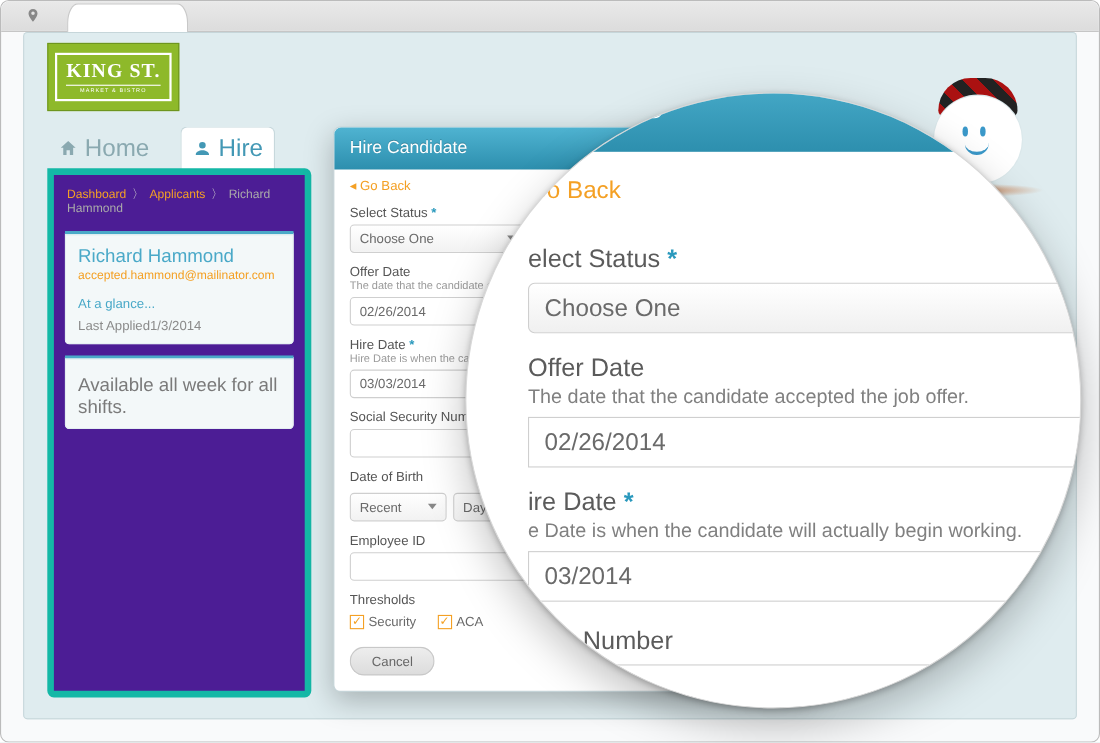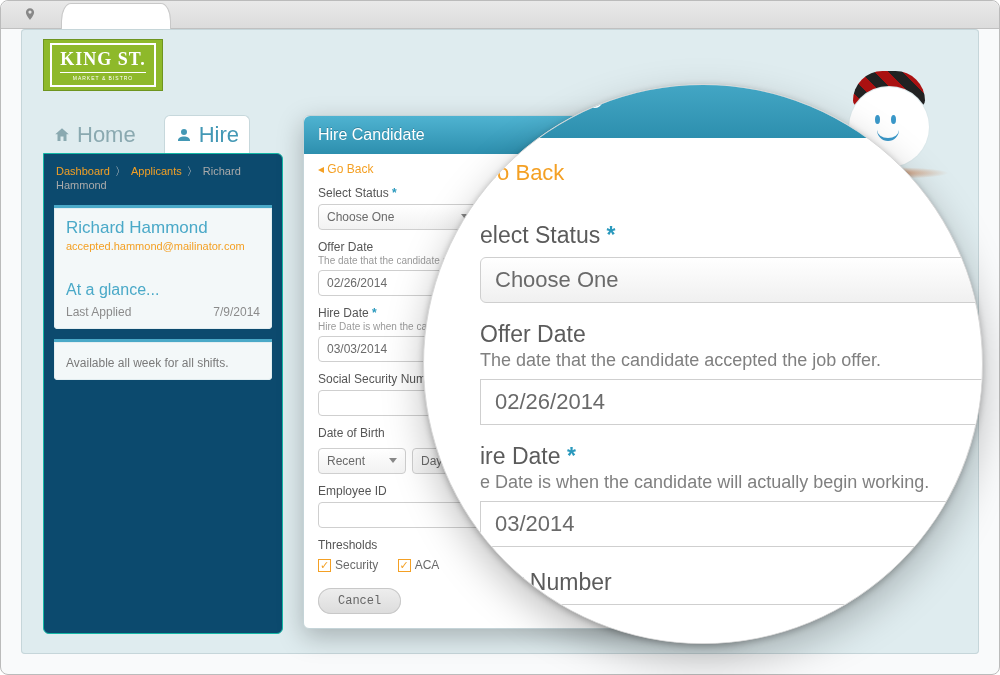--- a/index.html
+++ b/index.html
@@ -6,85 +6,85 @@
   html, body { width: 1000px; height: 675px; overflow: hidden; font-family: "Helvetica Neue", Arial, sans-serif; }
   body { background: #fff; }
 
   .frame { width: 1000px; height: 675px; border: 1px solid #bbb; border-radius: 8px; position: relative; background: #f9fafb; }
   .tabbar { height: 28px; background: linear-gradient(#e9e9e9,#dcdcdc); border-bottom: 1px solid #c0c0c0; border-radius: 8px 8px 0 0; position: relative; }
   .tabbar .pin { position:absolute; left:22px; top:6px; width:14px; height:14px; color:#888; }
   .tab-shape { position:absolute; left:60px; top:2px; width:110px; height:26px; background:#fff; border:1px solid #c8c8c8; border-bottom:none; border-radius: 10px 10px 0 0 / 18px 18px 0 0; }
 
   .app { position:absolute; left:20px; right:20px; top:28px; bottom:20px; background:#dfecef; border-radius:4px; box-shadow: inset 0 0 0 1px #c6d6da; }
 
-  .logo { position:absolute; left:22px; top:10px; width:120px; height:52px; background:#8eb92a; border:1px solid #6e951f; display:flex; align-items:center; justify-content:center; }
+  .logo { position:absolute; left:22px; top:10px; width:120px; height:62px; background:#8eb92a; border:1px solid #6e951f; display:flex; align-items:center; justify-content:center; }
   .logo-inner { border:2px solid #fff; padding:4px 8px; text-align:center; }
   .logo-title { font-family: Georgia, 'Times New Roman', serif; font-weight:bold; color:#fff; font-size:18px; letter-spacing:1px; }
   .logo-sub { font-size:5px; color:#fff; letter-spacing:1px; border-top:1px solid #fff; padding-top:2px; margin-top:2px; }
 
   .avatar { position:absolute; right:30px; top:30px; width:120px; height:120px; }
   .avatar .head { width:80px; height:80px; background:#fff; border-radius:50%; position:absolute; left:20px; top:28px; box-shadow:0 0 0 1px #dbe8eb; }
   .avatar .eyes::before, .avatar .eyes::after { content:""; position:absolute; width:5px; height:9px; background:#3a98c9; border-radius:50%; top:56px; }
   .avatar .eyes::before { left:46px; }
   .avatar .eyes::after { left:62px; }
   .avatar .smile { position:absolute; left:48px; top:70px; width:22px; height:12px; border:3px solid #3a98c9; border-top:none; border-left:none; border-right:none; border-radius:0 0 20px 20px; }
   .avatar .hat { position:absolute; left:24px; top:12px; width:72px; height:36px; background:
     repeating-linear-gradient(45deg,#a11,#a11 10px,#222 10px,#222 20px);
     border-radius:36px 36px 8px 8px; }
   .avatar .ground { position:absolute; left:0; top:108px; width:120px; height:12px; background: radial-gradient(ellipse at center,#c96a2e 0%,rgba(201,106,46,0) 70%); opacity:.7; }
 
   .nav { position:absolute; left:22px; top:86px; display:flex; align-items:flex-end; gap:18px; }
   .nav a { color:#8aa9b0; font-size:22px; text-decoration:none; display:flex; align-items:center; gap:6px; padding:6px 10px; }
   .nav .active { background:#fff; border:1px solid #c7d8dc; border-bottom:none; border-radius:6px 6px 0 0; color:#4398b5; }
   .nav svg { width:18px; height:18px; }
 
-  .panel { position:absolute; left:22px; top:124px; width:240px; bottom:20px; background:#0c4a6e; border:1px solid #14b8a6; border-radius:0 6px 6px 6px; padding:10px 0; }
+  .panel { position:absolute; left:22px; top:124px; width:240px; bottom:20px; background:#4c1d95; border:6px solid #14b8a6; border-radius:0 6px 6px 6px; padding:10px 0; }
   .crumbs { font-size:11px; color:#aaa; padding:0 12px 8px; }
   .crumbs .lnk { color:#f4a024; }
   .crumbs .sep { margin:0 2px; color:#ccc; }
 
   .card { margin:6px 10px 10px; border-top:3px solid #4aa9c8; background:#f3f8f9; border-radius:0 0 4px 4px; padding:10px 12px; box-shadow: inset 0 0 0 1px #e3eef1; }
   .card h2 { font-size:17px; color:#4aa9c8; font-weight:500; }
   .card .email { font-size:11px; color:#f4a024; margin-top:2px; }
-  .card .glance { font-size:16px; color:#4aa9c8; margin-top:29px; }
+  .card .glance { font-size:12px; color:#4aa9c8; margin-top:12px; }
   .badges { margin-top:4px; }
   .badge { display:inline-block; width:18px; height:18px; border-radius:50%; color:#fff; font-size:10px; font-weight:bold; text-align:center; line-height:18px; margin-right:2px; }
   .badge.a { background:#c9c9c9; }
   .badge.c { background:#7a2f8e; }
   .badge.h { background:#c9c9c9; }
-  .row2 { display:flex; justify-content:space-between; font-size:12px; color:#8b8b8b; margin-top:6px; }
+  .row2 { display:flex; font-size:12px; color:#8b8b8b; margin-top:6px; }
 
   .card h3 { font-size:13px; color:#4aa9c8; font-weight:500; }
   .assess-icon { width:30px; height:24px; margin:6px 0; position:relative; }
   .assess-icon .p1 { position:absolute; left:0; top:2px; width:14px; height:18px; background:#6fb8d4; border-radius:7px 7px 5px 5px; }
   .assess-icon .p2 { position:absolute; left:10px; top:0; width:14px; height:20px; background:#8cc63f; border-radius:7px 7px 5px 5px; }
   .assess-icon .n { position:absolute; left:-4px; top:10px; width:12px; height:12px; background:#8cc63f; border-radius:50%; color:#fff; font-size:8px; text-align:center; line-height:12px; }
   .link-o { color:#f4a024; font-size:12px; text-decoration:none; }
-  .avail-text { font-size:12px; color:#7a7a7a; margin-top:4px; }
+  .avail-text { font-size:17px; color:#7a7a7a; margin-top:4px; }
 
   
   .dialog { position:absolute; left:282px; top:86px; width:438px; background:#fff; border-radius:6px; box-shadow:0 8px 26px rgba(0,0,0,.25); border:1px solid #c5d4d8; }
   .dlg-head { background:linear-gradient(#4fb3d1,#2d8fae); color:#fff; font-size:16px; padding:10px 14px; border-radius:6px 6px 0 0; text-shadow:0 -1px 0 rgba(0,0,0,.2); }
   .dlg-body { padding:8px 14px 14px; font-size:12px; color:#5a5a5a; }
   .goback { color:#f4a024; font-size:12px; text-decoration:none; }
   .goback::before { content:"◂ "; }
   .lbl { display:block; margin-top:10px; color:#555; font-size:12px; }
   .req::after { content:" *"; color:#2a99bd; font-weight:bold; }
   .hint { font-size:10px; color:#9a9a9a; margin-top:1px; }
   .sel, .inp { margin-top:4px; width:100%; height:26px; border:1px solid #cfcfcf; border-radius:4px; background:linear-gradient(#fff,#f2f2f2); padding:0 8px; font-size:12px; color:#6a6a6a; }
   .sel { width:160px; display:inline-block; position:relative; line-height:24px; }
   .sel.small { width:88px; }
   .sel.tiny { width:60px; }
   .sel .caret { position:absolute; right:8px; top:9px; width:0;height:0;border-left:4px solid transparent;border-right:4px solid transparent;border-top:5px solid #888; }
   .inp { background:#fff; }
   .dob-row { display:flex; gap:6px; margin-top:4px; }
   .chk { display:inline-flex; align-items:center; gap:4px; margin-right:16px; margin-top:6px; font-size:12px; color:#6a6a6a; }
   .chk .box { width:13px; height:13px; border:1px solid #f4a024; display:inline-flex; align-items:center; justify-content:center; color:#f4a024; font-size:11px; line-height:1; }
   .dlg-actions { display:flex; justify-content:space-between; align-items:center; margin-top:16px; }
-  .btn { border:none; border-radius:14px; padding:6px 20px; font-size:12px; cursor:pointer;font-family:Liberation Mono, monospace; }
+  .btn { border:none; border-radius:14px; padding:6px 20px; font-size:12px; cursor:pointer; }
   .btn.cancel { background:linear-gradient(#eee,#dcdcdc); color:#666; box-shadow:inset 0 0 0 1px #c8c8c8; }
   .btn.next { background:linear-gradient(#ffb955,#f79a1d); color:#fff; box-shadow:inset 0 0 0 1px #e0821a; }
 
   
   .lens { position:absolute; left:402px; top:55px; width:560px; height:560px; border-radius:50%; background:#fff; box-shadow:0 2px 6px rgba(0,0,0,.25), 0 16px 40px rgba(0,0,0,.25); overflow:hidden; border:1px solid #d8d8d8; }
   .lens-inner { position:absolute; left:-60px; top:-30px; width:680px; }
   .lens .zhead { background:linear-gradient(#4fb3d1,#2d8fae); color:#fff; font-size:34px; font-weight:600; padding:22px 20px 22px 160px; text-shadow:0 -1px 0 rgba(0,0,0,.2); }
   .lens .zbody { padding:14px 40px 0 116px; color:#606060; }
   .lens .zgoback { color:#f4a024; font-size:22px; display:inline-block; margin:8px 0 18px; }
   .lens .zgoback::before { content:""; }
@@ -145,21 +145,21 @@
         <span class="sep">〉</span>
         <span>Richard Hammond</span>
       </div>
 
       <div class="card">
         <h2>Richard Hammond</h2>
         <div class="email">accepted.hammond@mailinator.com</div>
         <div class="glance">At a glance...</div>
         <div class="row2">
           <span>Last Applied</span>
-          <span>7/9/2014</span>
+          <span>1/3/2014</span>
         </div>
       </div>
 
 
       <div class="card">
         <div class="avail-text">Available all week for all shifts.</div>
       </div>
     </div>
 
     <div class="dialog">

